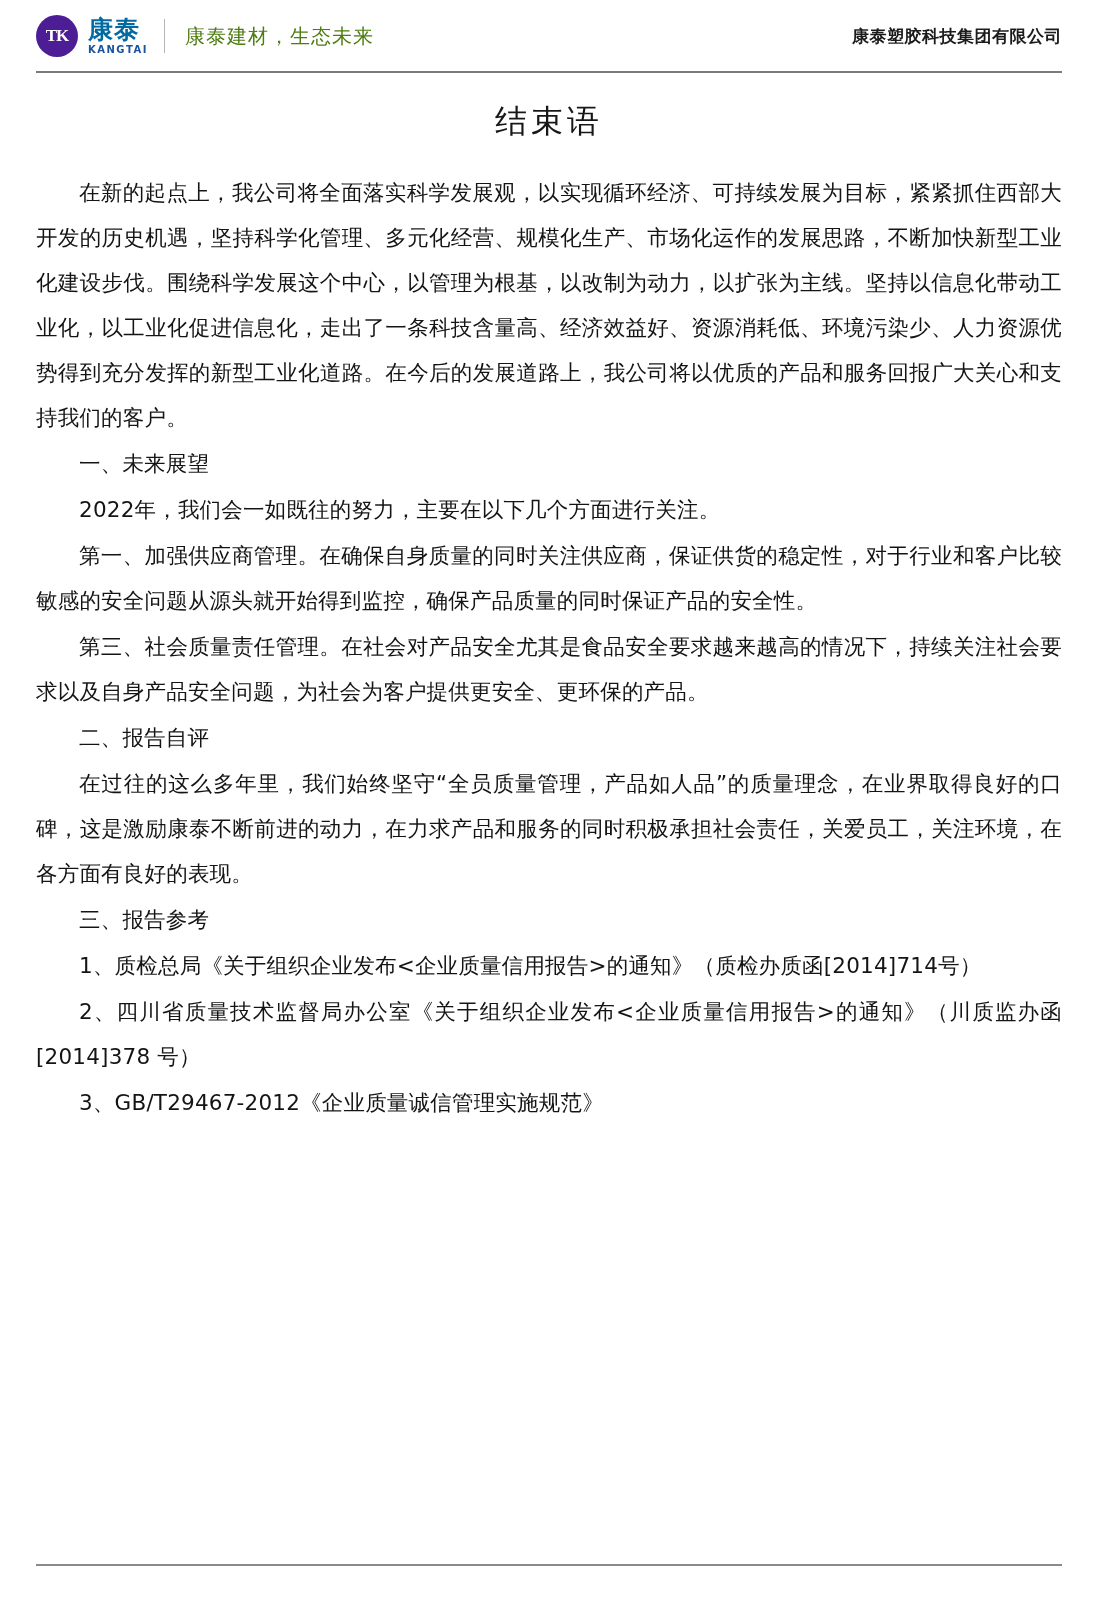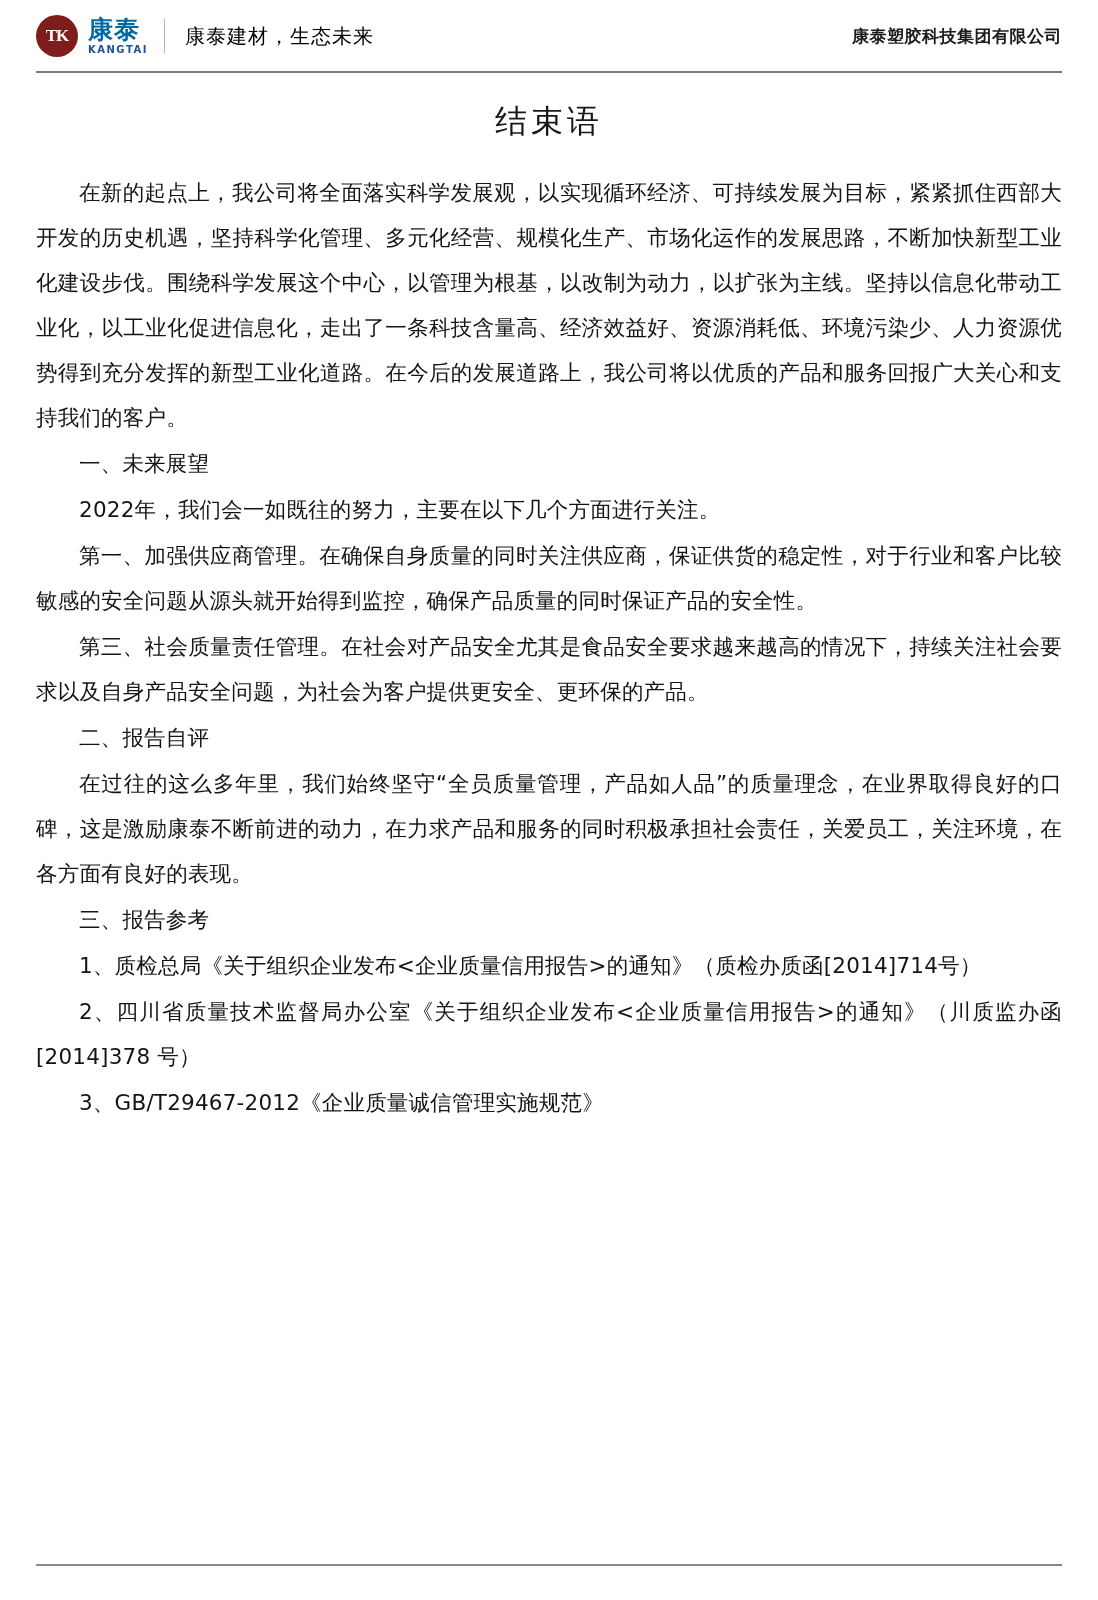--- a/index.html
+++ b/index.html
@@ -42,21 +42,21 @@
   }
   .logo-block {
     display: flex;
     align-items: center;
     gap: 10px;
   }
   .logo-mark {
     width: 42px;
     height: 42px;
     border-radius: 50%;
-    background: #7f1d1d;
+    background: #4c1d95;
     color: #ffffff;
     display: flex;
     align-items: center;
     justify-content: center;
     font-size: 17px;
     font-weight: bold;
     letter-spacing: -1px;
     font-family: "Liberation Serif", serif;
   }
   .logo-text {
@@ -78,21 +78,21 @@
     margin-top: 3px;
   }
   .header-divider {
     width: 1px;
     height: 34px;
     background: #b6b6b6;
     margin: 0 20px 0 16px;
   }
   .header-slogan {
     font-size: 20px;
-    color: #000000;
+    color: #4d7c0f;
     letter-spacing: 1px;
   }
   .header-company {
     margin-left: auto;
     font-size: 17px;
     font-weight: bold;
     color: #1b1b1b;
     letter-spacing: 0.5px;
   }
 

